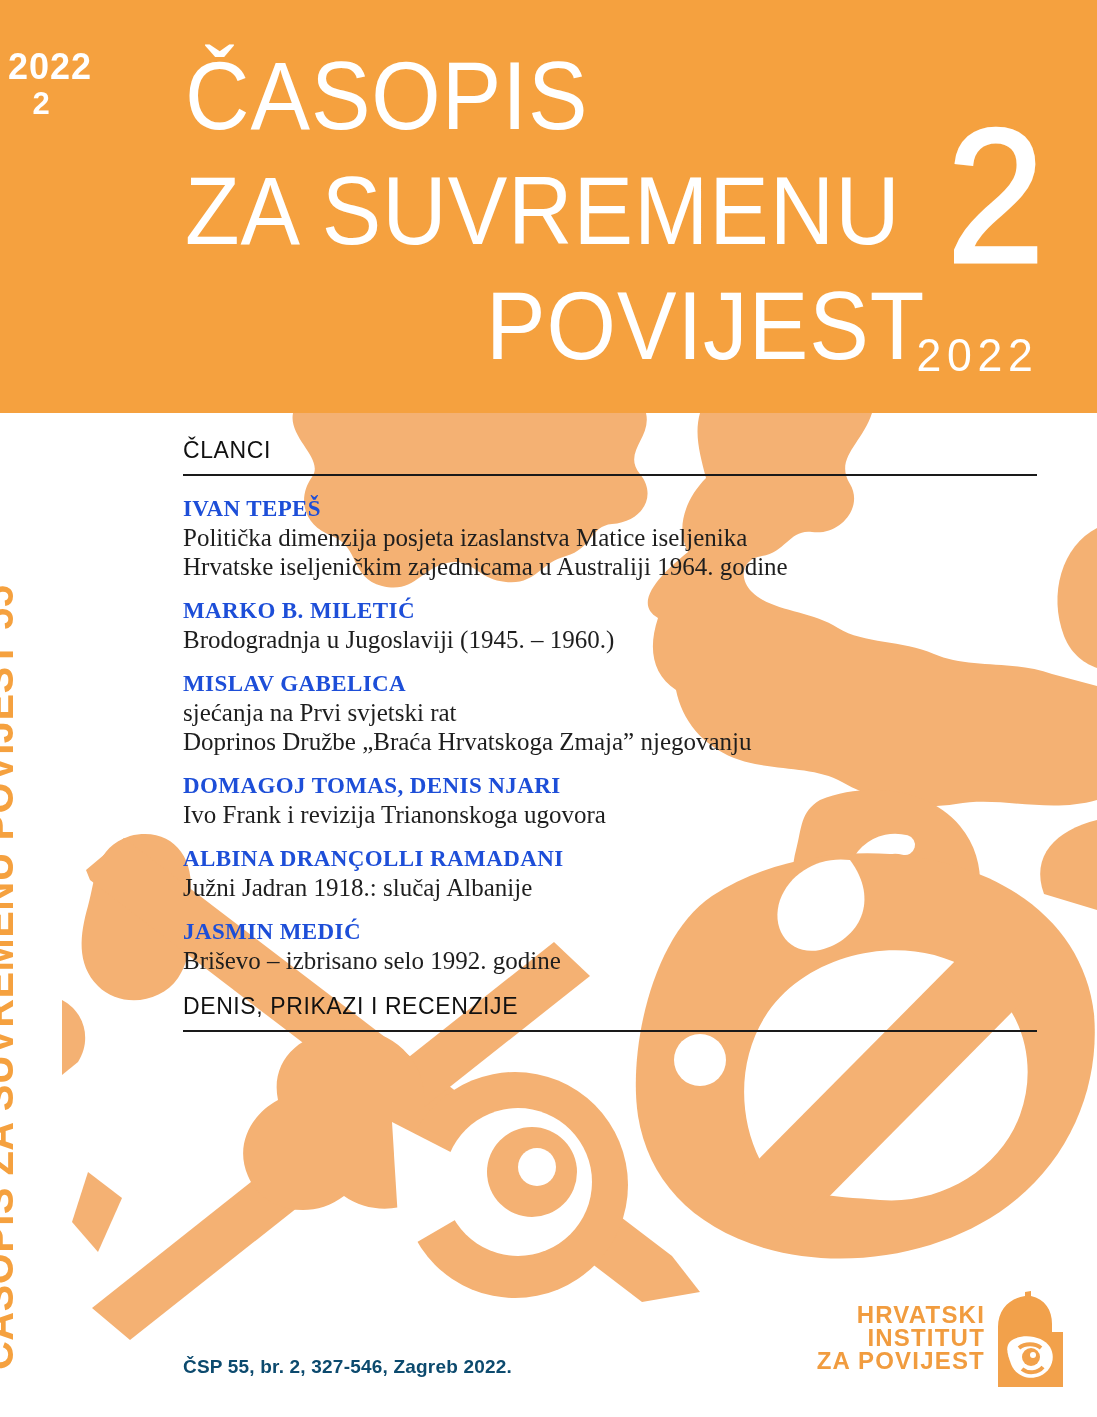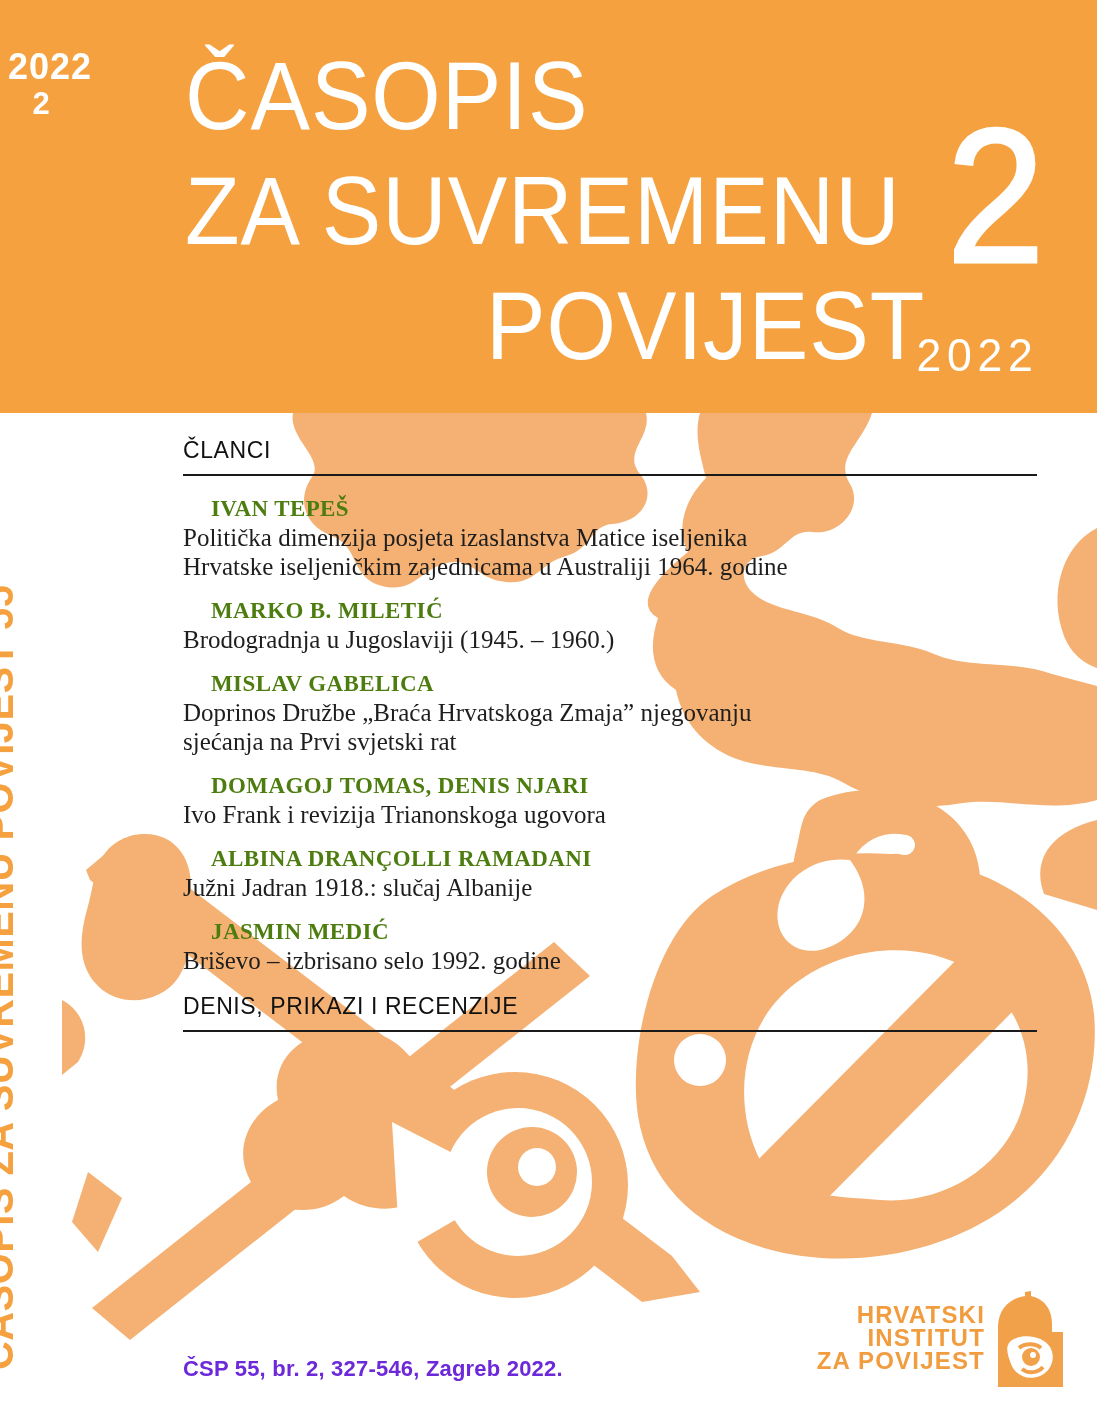--- a/index.html
+++ b/index.html
@@ -60,28 +60,28 @@
     color:var(--ink);
   }
   .section-heading{
     font-family:"Liberation Sans",sans-serif;font-size:23px;font-weight:normal;
     letter-spacing:0.6px;color:#111;
     border-bottom:2px solid #1a1a1a;padding-bottom:10px;margin-bottom:18px;
   }
   .article{margin-bottom:15px;font-family:"Liberation Serif",serif;}
   .authors{
     display:block;font-weight:bold;font-size:23px;letter-spacing:0.4px;
-    line-height:29px;color:#4d7c0f;margin-left:28px;
+    line-height:29px;color:#1d4ed8;
   }
   .title-line-text{font-size:25px;line-height:29px;color:#1e1e1e;}
   .reviews-heading{margin-top:18px;margin-bottom:0;}
   
   .citation{
     position:absolute;left:183px;top:1356px;z-index:3;
-    font-size:22px;font-weight:bold;color:#6d28d9;letter-spacing:0.2px;
+    font-size:19px;font-weight:bold;color:#0c4a6e;letter-spacing:0.2px;
   }
   .publisher{
     position:absolute;right:112px;top:1303px;z-index:3;text-align:right;
     color:var(--logo-orange);font-size:24px;font-weight:bold;
     line-height:23px;letter-spacing:1.2px;white-space:nowrap;
   }
   .emblem{position:absolute;left:992px;top:1291px;z-index:3;}
 </style>
 </head>
 <body>
@@ -152,22 +152,22 @@
     <div class="article">
       <span class="authors">MARKO B. MILETIĆ</span>
       <div class="titles">
             <div class="title-line-text">Brodogradnja u Jugoslaviji (1945. – 1960.)</div>
           </div>
     </div>
 
     <div class="article">
       <span class="authors">MISLAV GABELICA</span>
       <div class="titles">
+            <div class="title-line-text">sjećanja na Prvi svjetski rat</div>
             <div class="title-line-text">Doprinos Družbe „Braća Hrvatskoga Zmaja” njegovanju</div>
-            <div class="title-line-text">sjećanja na Prvi svjetski rat</div>
           </div>
     </div>
 
     <div class="article">
       <span class="authors">DOMAGOJ TOMAS, DENIS NJARI</span>
       <div class="titles">
             <div class="title-line-text">Ivo Frank i revizija Trianonskoga ugovora</div>
           </div>
     </div>
 

